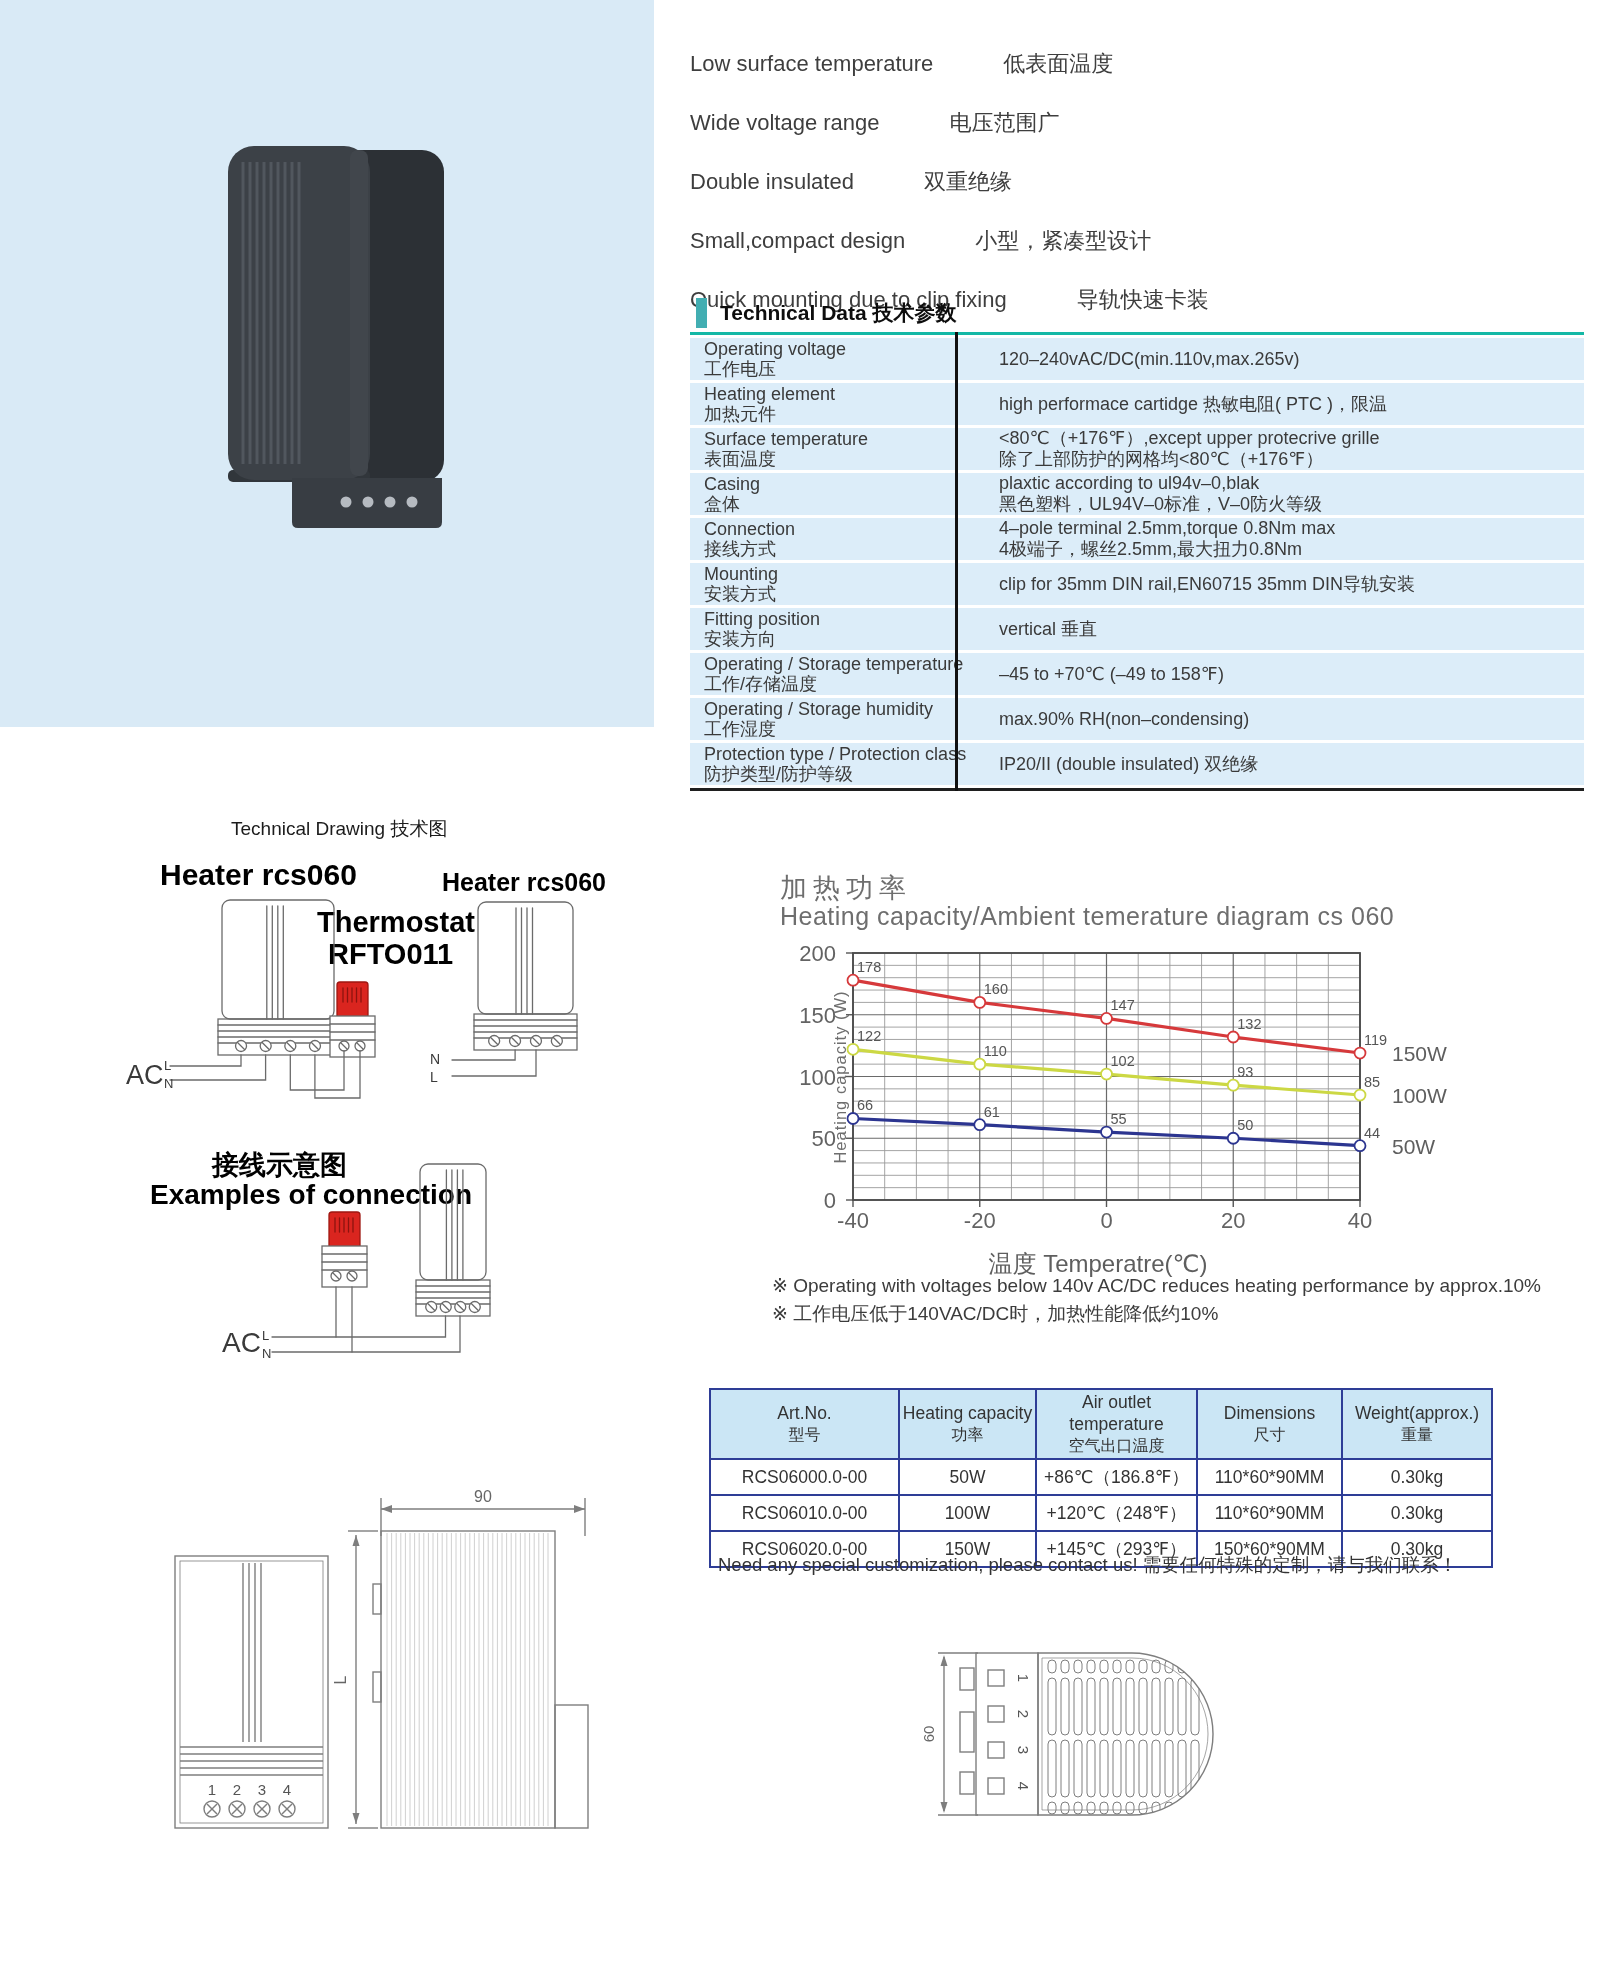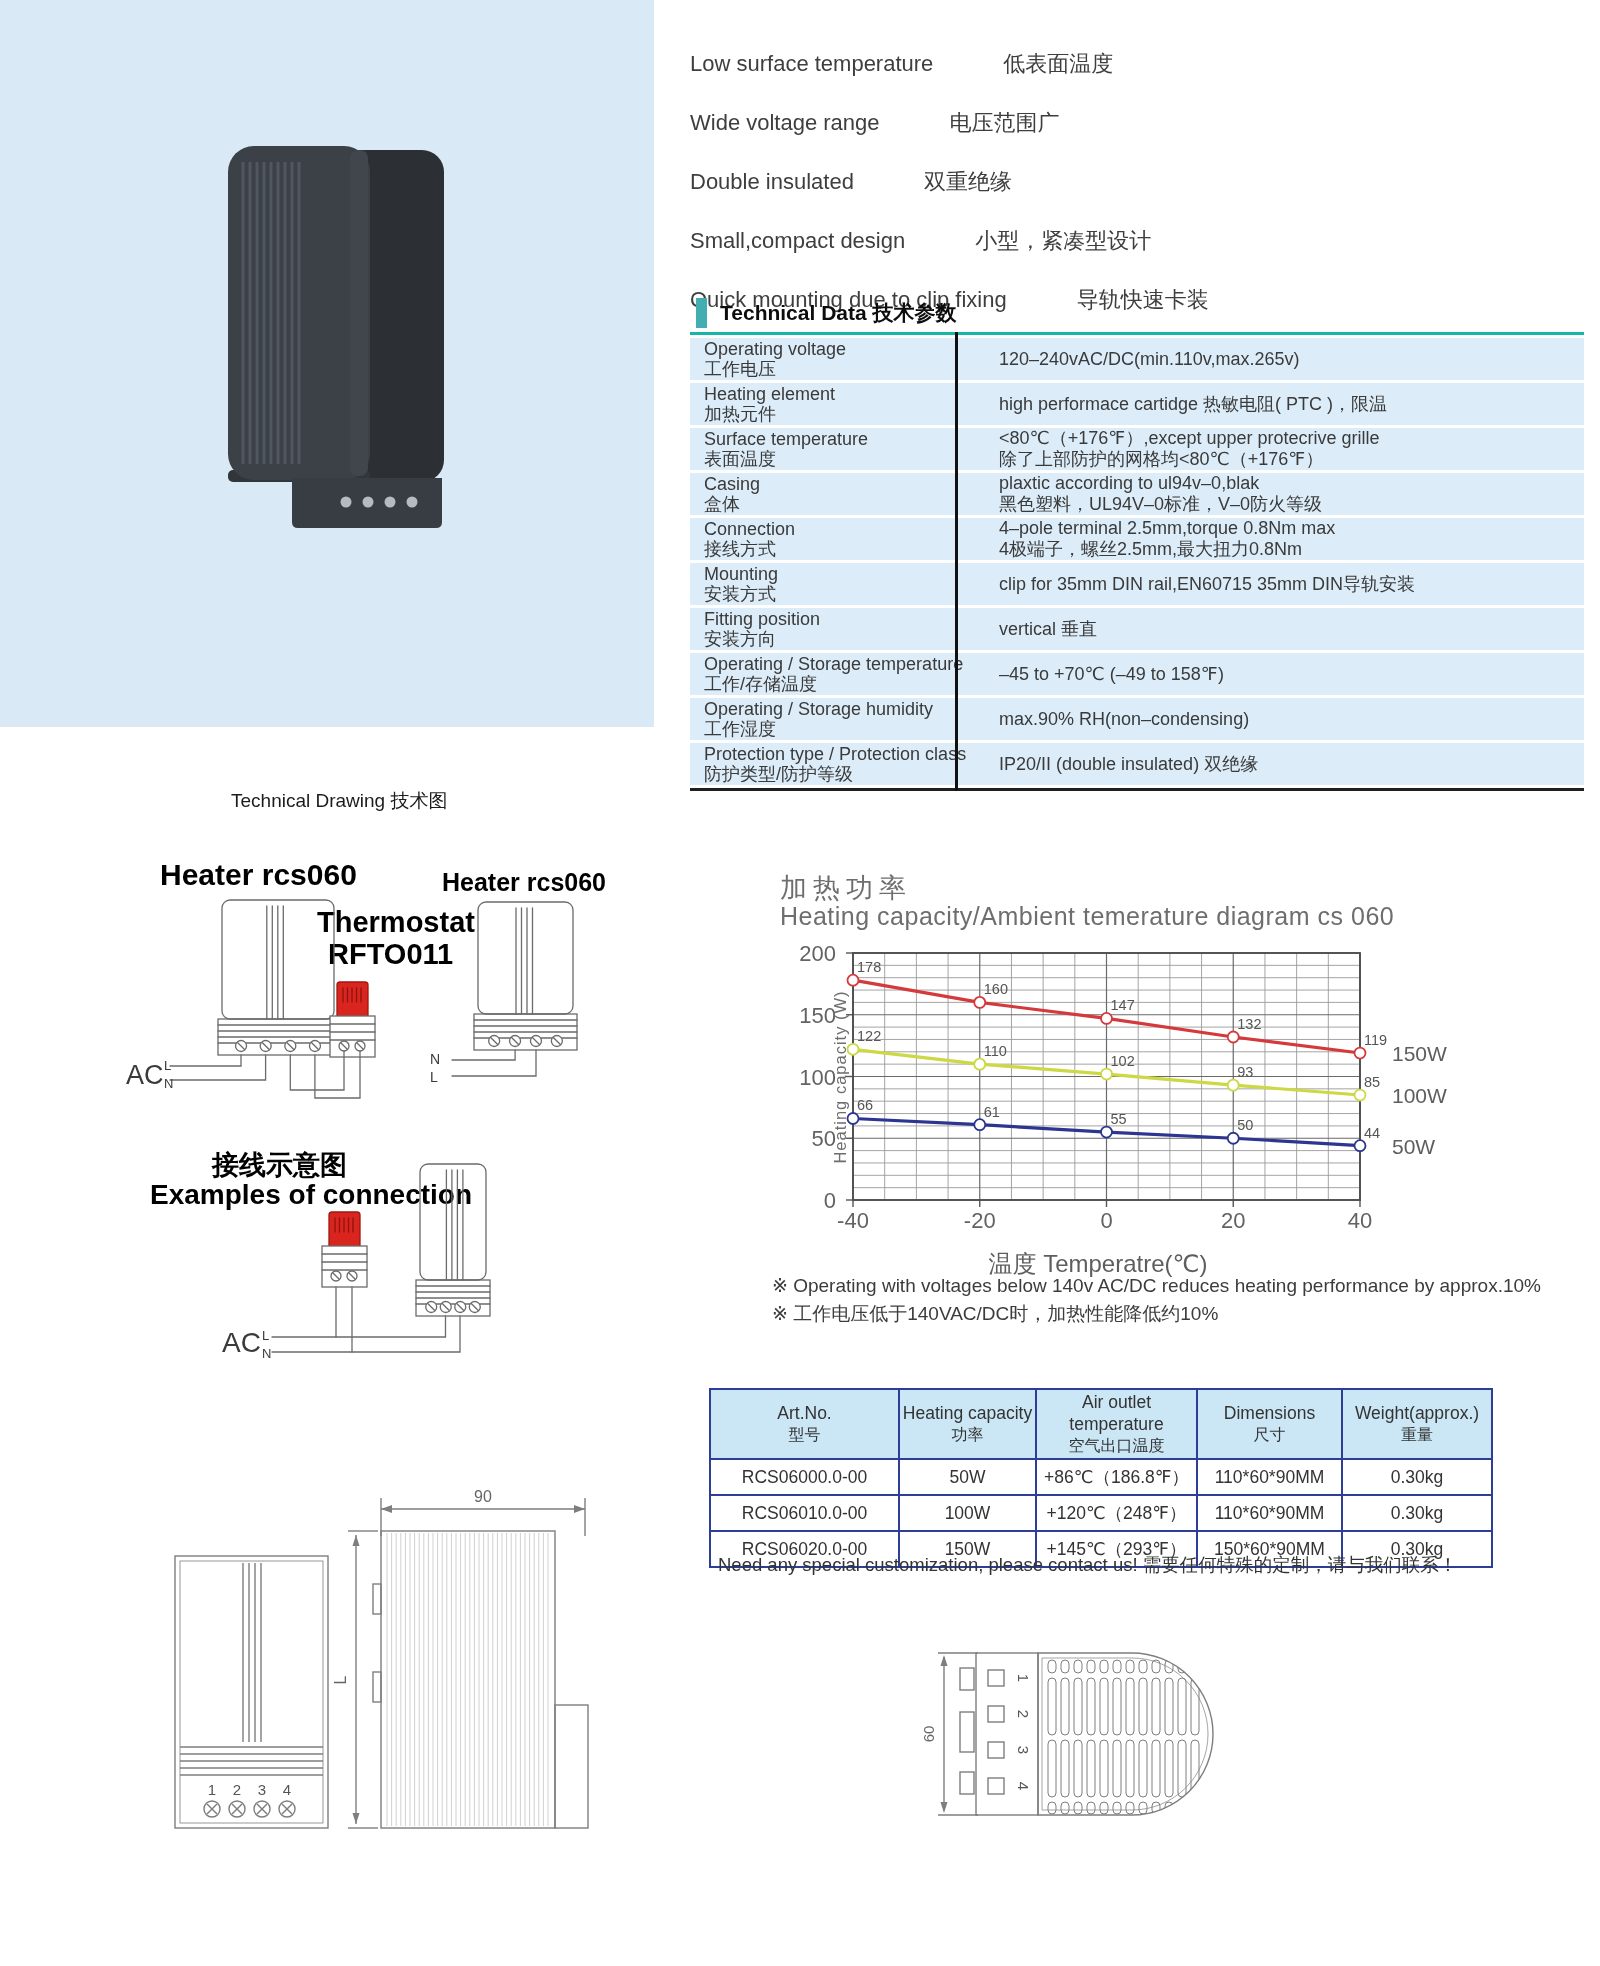--- a/index.html
+++ b/index.html
@@ -1,21 +1,21 @@
 <!DOCTYPE html>
 <html><head>
 <meta charset="utf-8">
 <style>
   html,body{margin:0;padding:0;background:#fff;}
   .page{position:relative;width:1600px;height:1966px;background:#ffffff;
         font-family:"Liberation Sans","DejaVu Sans",sans-serif;overflow:hidden;color:#333;}
   .abs{position:absolute;}
   
   .blue-panel{left:0;top:0;width:654px;height:727px;background:#d9eaf6;}
-  .tech-drawing-label{left:231px;top:788px;font-size:19px;color:#1c1c1c;}
+  .tech-drawing-label{left:231px;top:816px;font-size:19px;color:#1c1c1c;}
   
   .features{left:690px;top:46px;display:flex;flex-direction:column;gap:24px;}
   .feature-row{display:flex;gap:70px;height:35px;align-items:center;font-size:22px;color:#3e3e3e;}
   
   .td-title{left:696px;top:298px;display:flex;align-items:center;gap:13px;}
   .td-accent{width:11px;height:30px;background:#42aeb2;}
   .td-title-text{font-weight:bold;font-size:21px;color:#0d0d0d;}
   .td-table{left:690px;top:332px;width:894px;border-top:3px solid #14b8a6;border-bottom:3px solid #1f1f1f;
             display:flex;flex-direction:column;gap:3px;padding:3px 0;background:#fff;}
   .td-row{display:flex;height:42px;}

